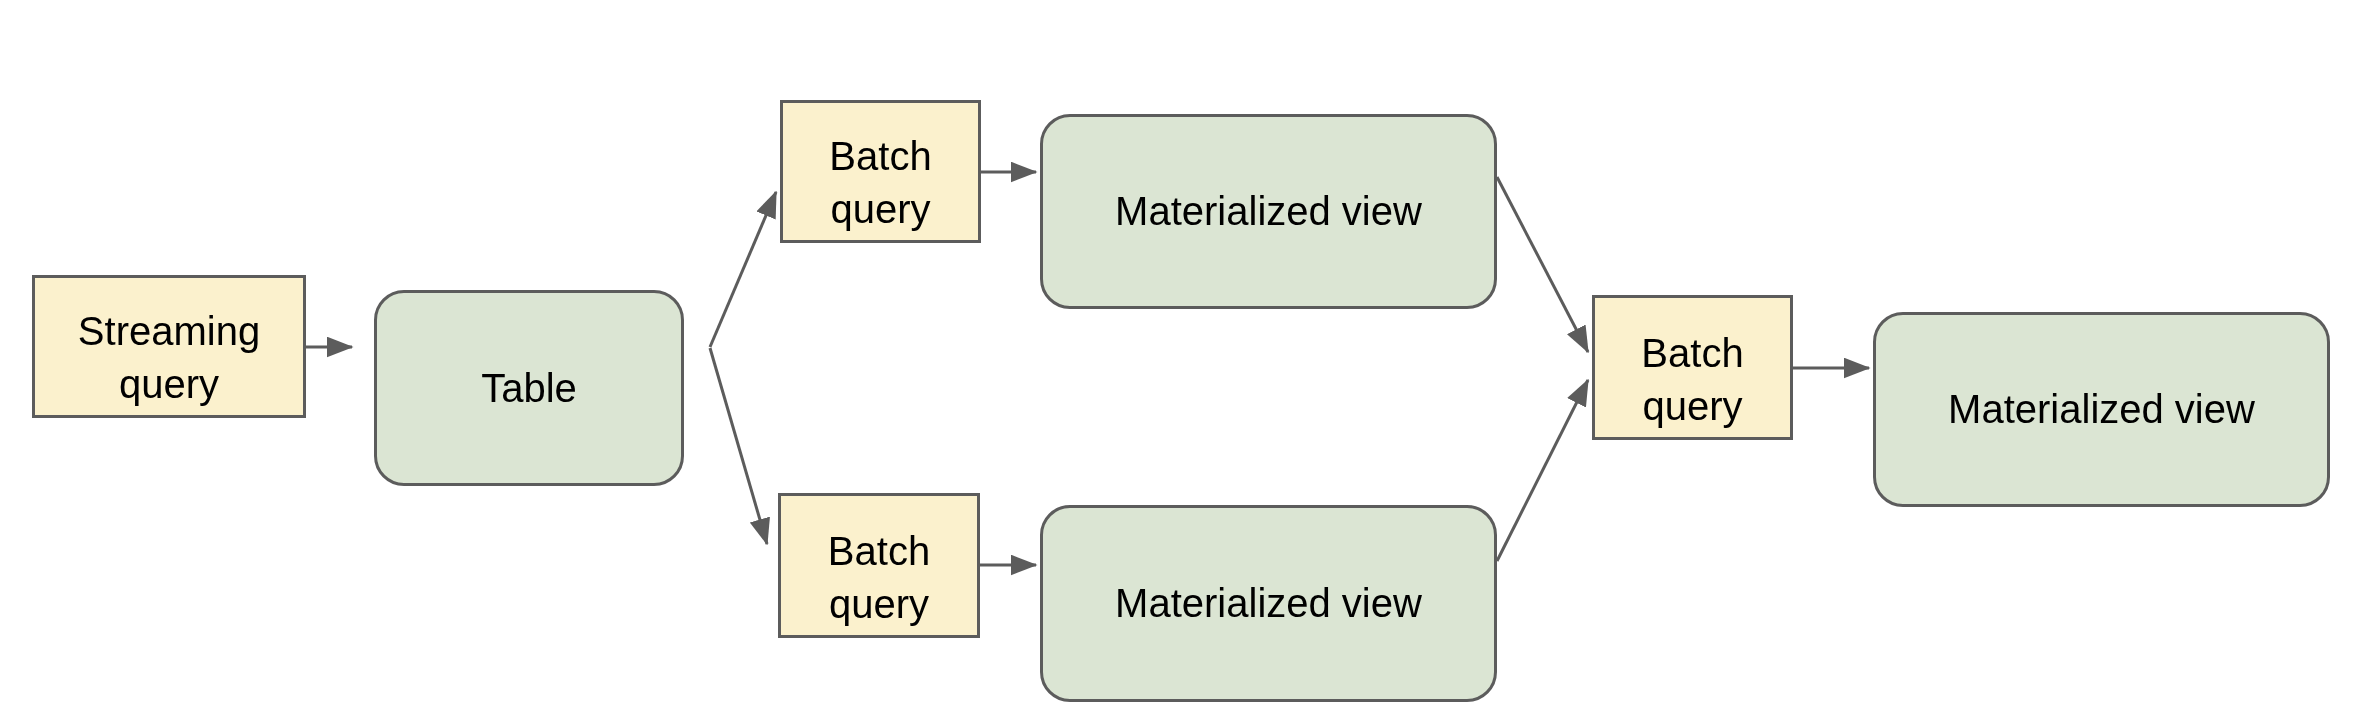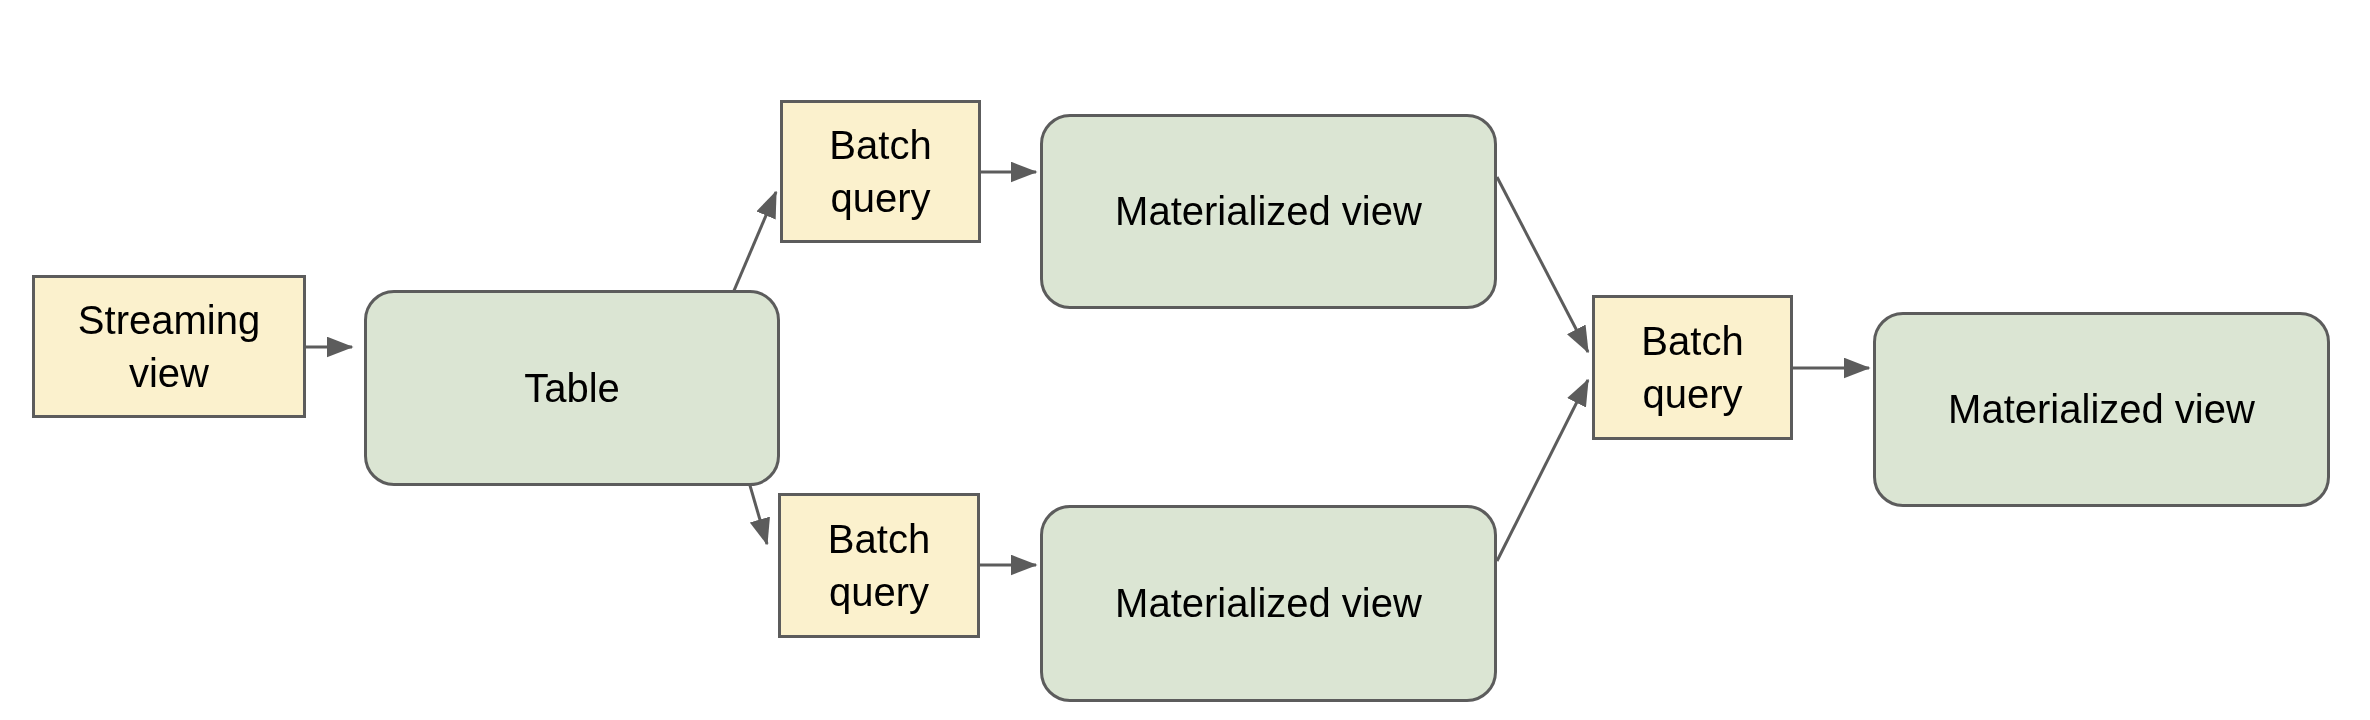--- a/index.html
+++ b/index.html
@@ -45,20 +45,21 @@
     text-align: center;
     border: 3px solid var(--stroke);
     color: var(--text);
     font-size: 40px;
     line-height: 1.32;
     padding: 4px 10px;
   }
   .node--query {
     background: var(--query-fill);
     border-radius: 0;
+    align-items: flex-end;
   }
   .node--store {
     background: var(--store-fill);
     border-radius: 30px;
     margin-top: 40px;
   }
   .node-label { display: inline-block; }
 </style>
 </head>
 <body>
@@ -75,24 +76,24 @@
     <path class="edge" d="M710,347 L776,192" marker-end="url(#arrowhead)"></path>
     <path class="edge" d="M710,348 L767,544" marker-end="url(#arrowhead)"></path>
     <path class="edge" d="M981,172 L1036,172" marker-end="url(#arrowhead)"></path>
     <path class="edge" d="M980,565 L1036,565" marker-end="url(#arrowhead)"></path>
     <path class="edge" d="M1497,177 L1588,352" marker-end="url(#arrowhead)"></path>
     <path class="edge" d="M1497,561 L1588,380" marker-end="url(#arrowhead)"></path>
     <path class="edge" d="M1793,368 L1869,368" marker-end="url(#arrowhead)"></path>
   </svg>
 
   <div class="node node--query" style="left:32px; top:275px; width:274px; height:143px;">
-    <span class="node-label">Streaming view</span>
+    <span class="node-label">Streaming query</span>
   </div>
 
-  <div class="node node--store" style="left:364px; top:250px; width:416px; height:196px;">
+  <div class="node node--store" style="left:374px; top:250px; width:310px; height:196px;">
     <span class="node-label">Table</span>
   </div>
 
   <div class="node node--query" style="left:780px; top:100px; width:201px; height:143px;">
     <span class="node-label">Batch query</span>
   </div>
 
   <div class="node node--store" style="left:1040px; top:74px; width:457px; height:195px;">
     <span class="node-label">Materialized view</span>
   </div>

